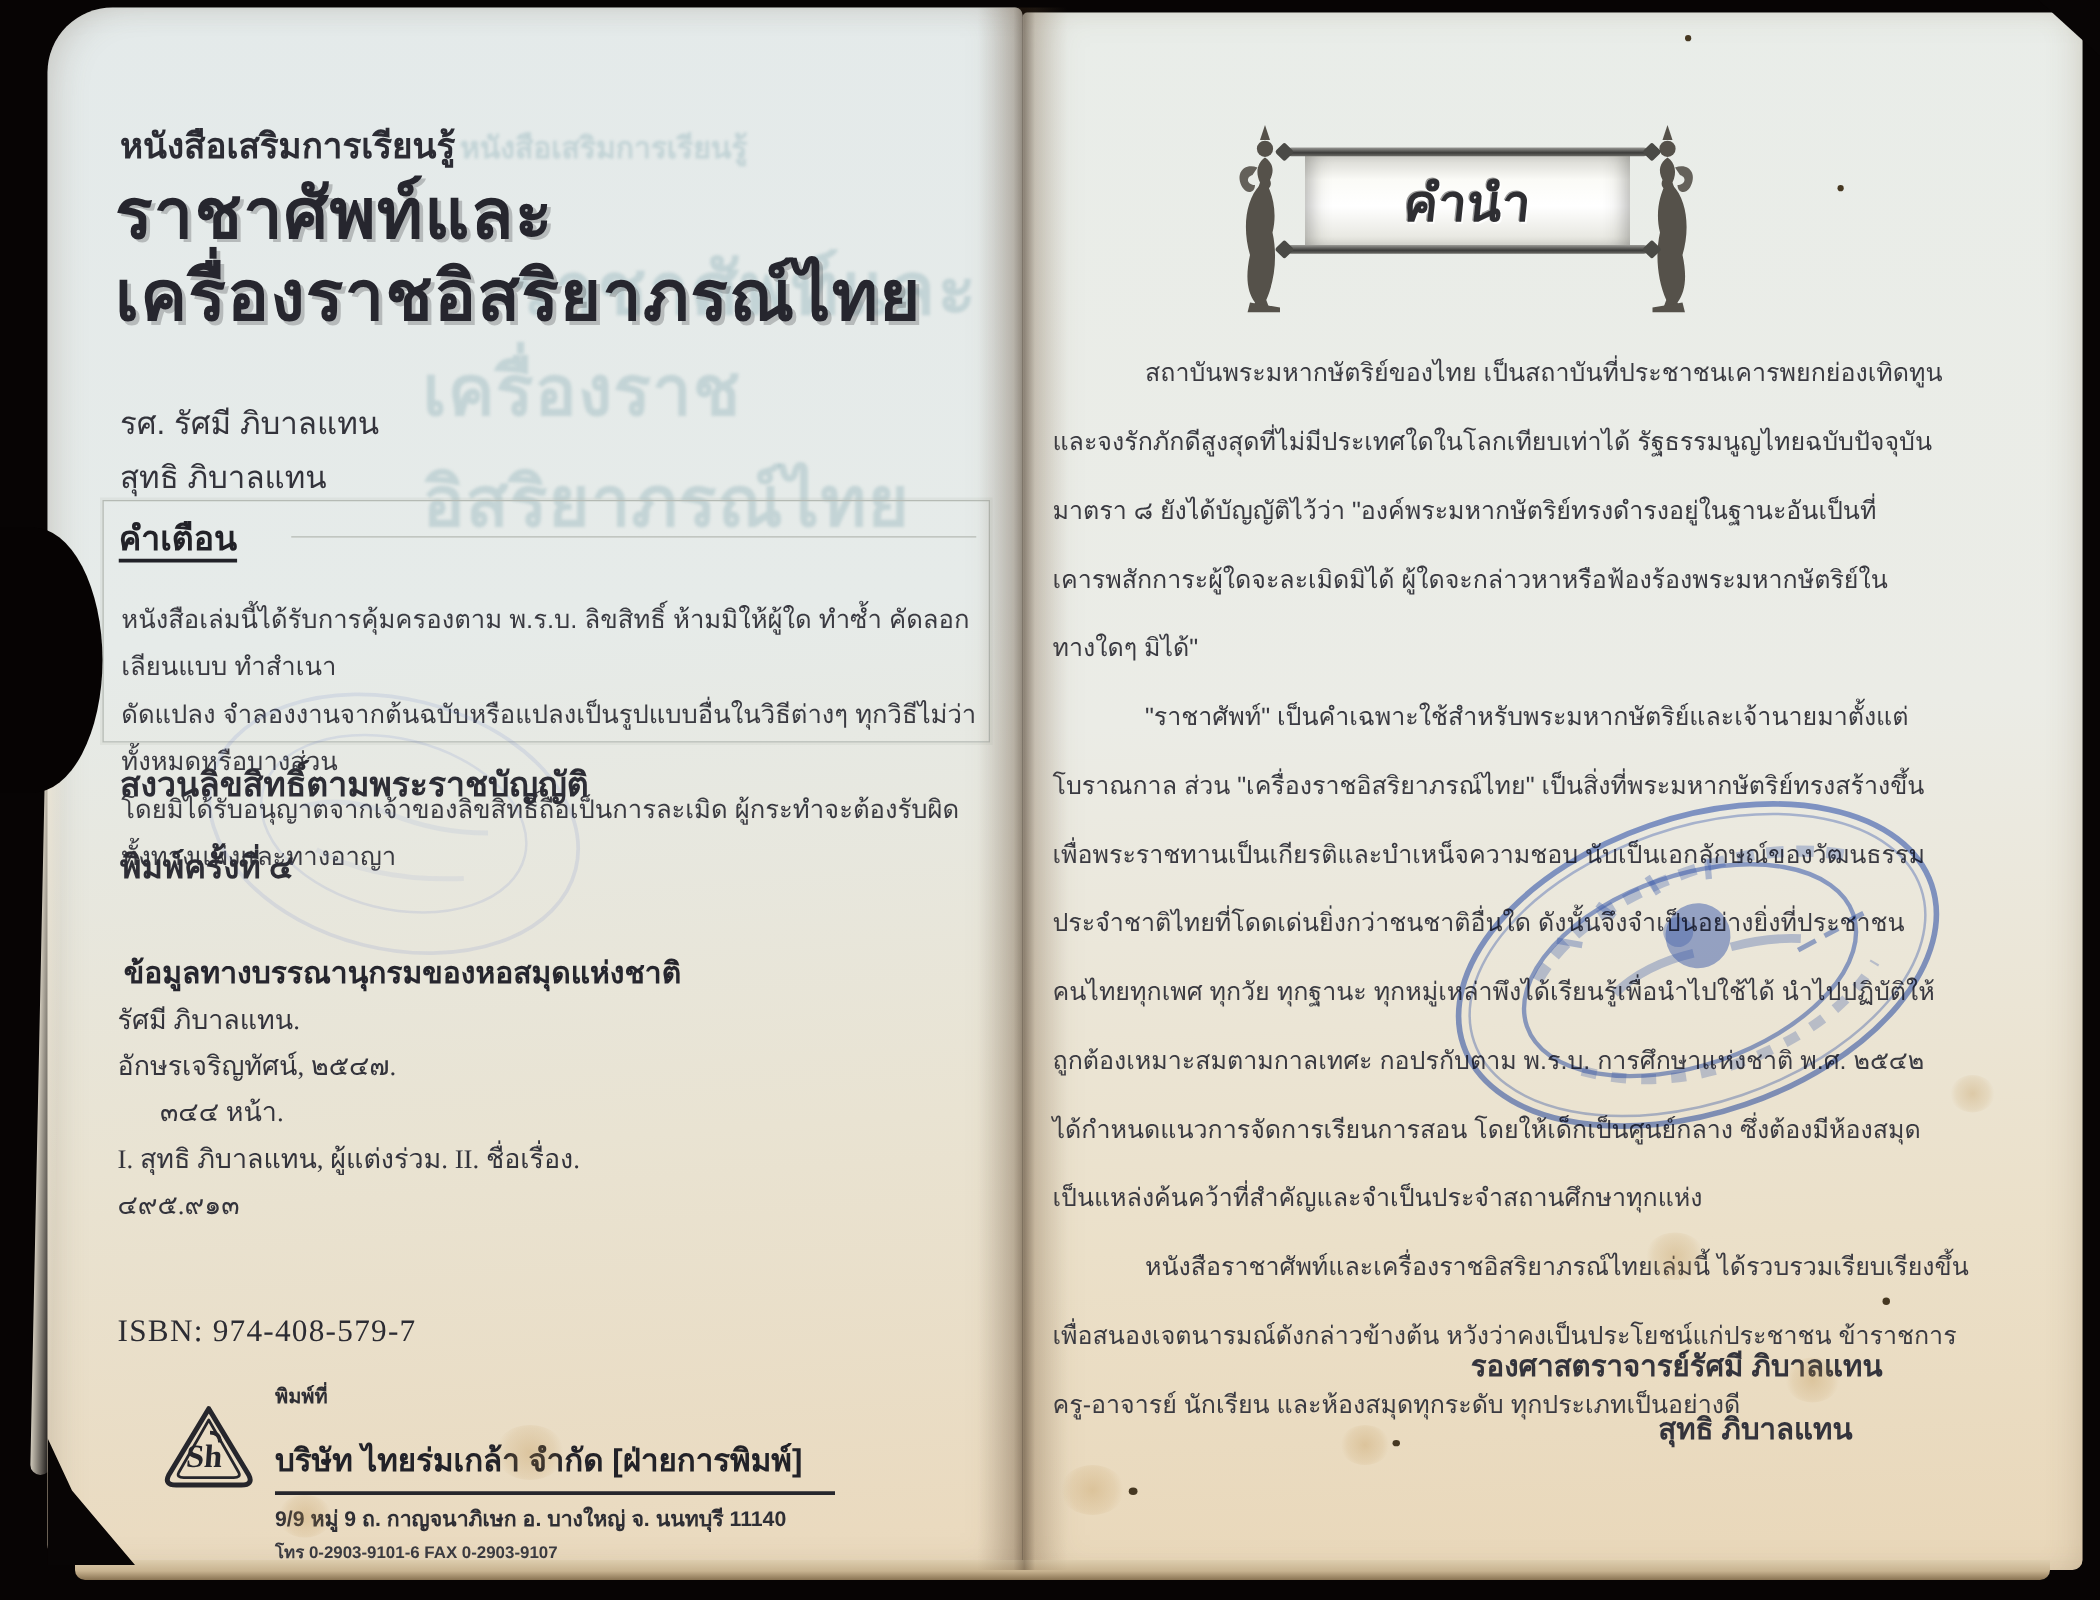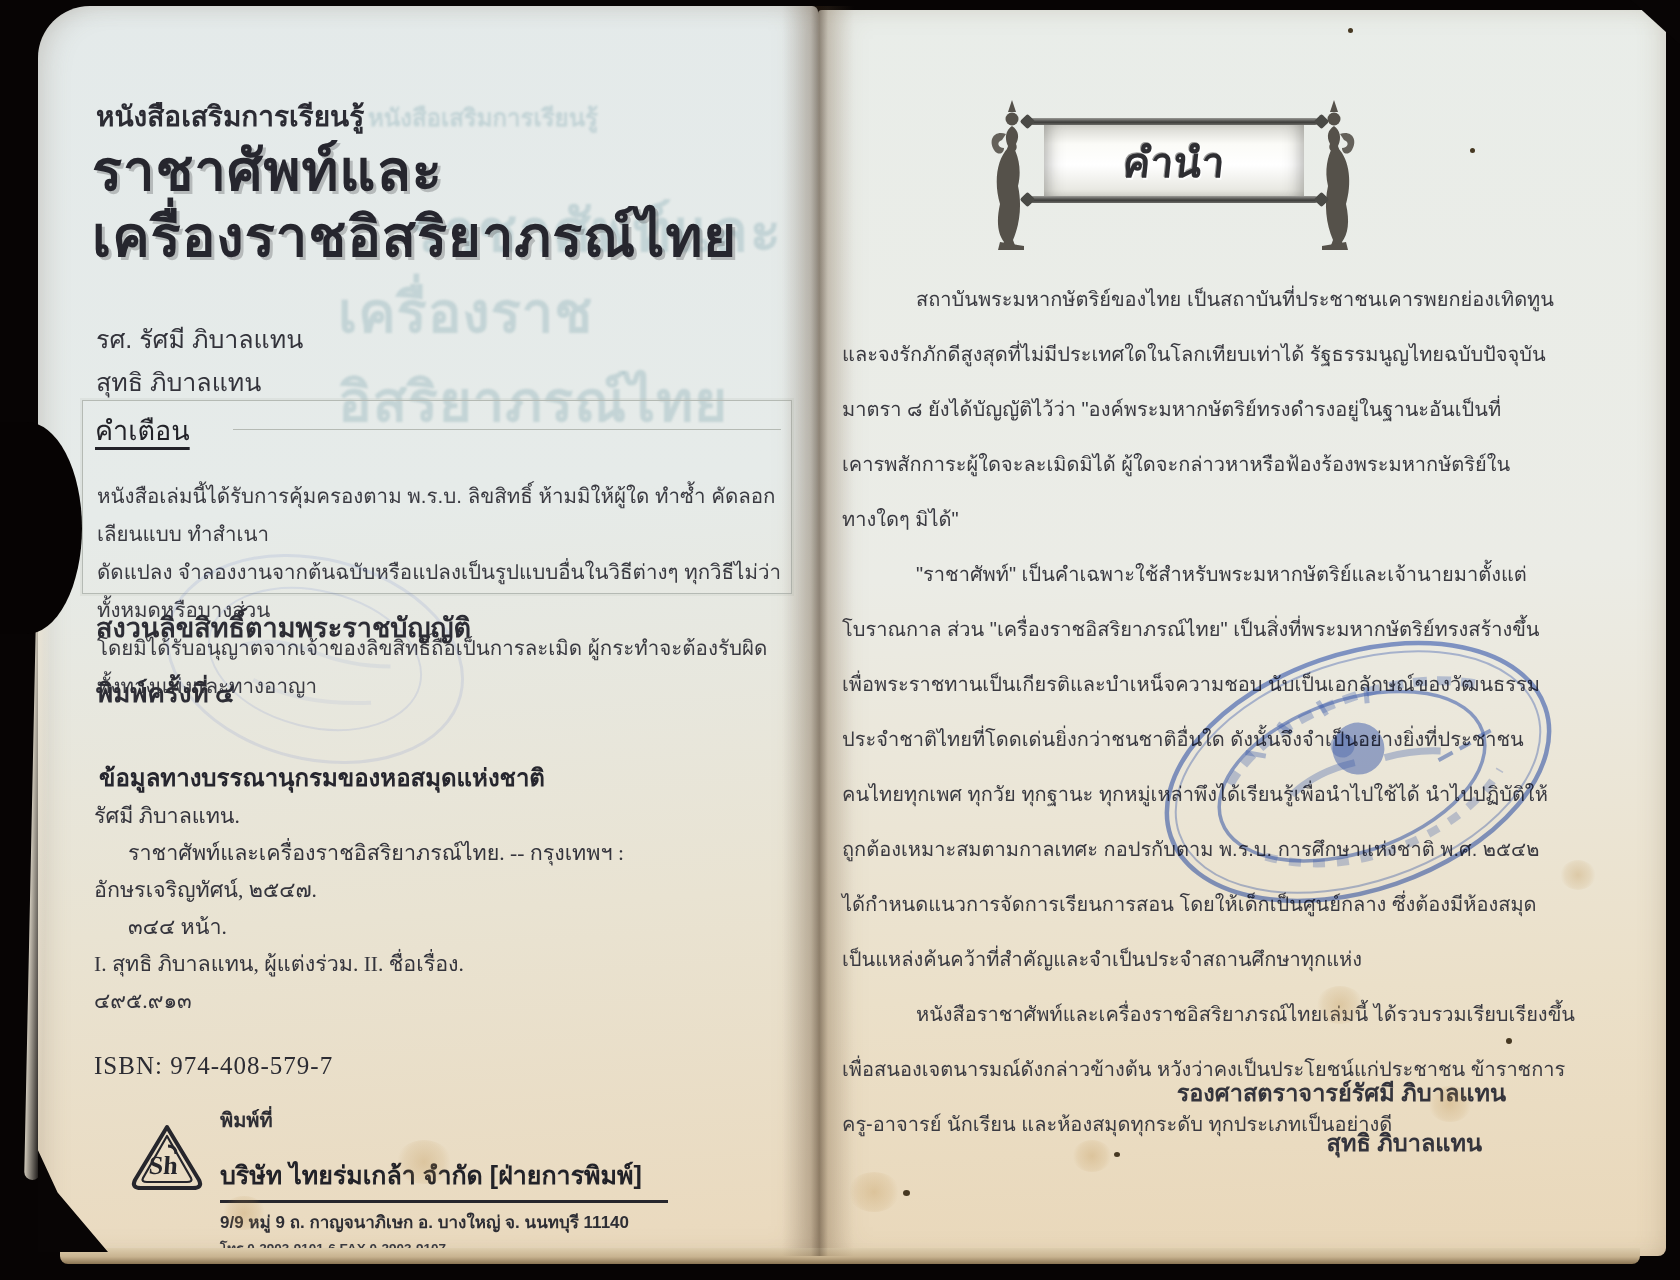--- a/index.html
+++ b/index.html
@@ -52,35 +52,35 @@
   
   .series-label{position:absolute;left:58px;top:88px;font-size:28px;font-weight:700;color:#2c2c34;}
   .book-title{position:absolute;left:54px;top:132px;color:#26262e;font-weight:800;letter-spacing:1px;
     text-shadow:3px 3px 0 rgba(60,60,65,.28);line-height:66px;font-size:56px;}
   .authors{position:absolute;left:58px;top:312px;font-size:25px;color:#33333b;line-height:43px;}
   .warning-box{
     position:absolute;left:44px;top:394px;width:708px;height:192px;
     border:1px solid #b5bab4;box-shadow:0 0 0 2px rgba(181,186,180,.18);
   }
   .warning-head{
-    position:absolute;left:12px;top:8px;font-size:27px;font-weight:400;color:#222228;
+    position:absolute;left:12px;top:8px;font-size:27px;font-weight:700;color:#222228;
     text-decoration:underline;text-underline-offset:7px;text-decoration-thickness:2.5px;
   }
   .warning-head-line{position:absolute;left:150px;top:28px;width:548px;height:1px;background:#b5bab4;}
   .warning-lines{position:absolute;left:14px;top:76px;width:684px;font-size:20.5px;line-height:38px;color:#3a3a41;}
   .copyright-line{position:absolute;left:58px;top:600px;font-size:27px;font-weight:700;color:#2d2d35;font-family:"Liberation Serif","DejaVu Serif",serif;}
   .printing-line{position:absolute;left:58px;top:666px;font-size:26px;font-weight:700;color:#2d2d35;font-family:"Liberation Serif","DejaVu Serif",serif;}
   .catalog-head{position:absolute;left:61px;top:752px;font-size:24px;font-weight:800;color:#26262e;}
   .catalog-lines{position:absolute;left:56px;top:792px;width:600px;font-size:21.5px;line-height:37px;color:#34343c;font-family:"Liberation Serif","DejaVu Serif",serif;}
   .catalog-lines .ind{padding-left:34px;}
   .isbn-line{position:absolute;left:56px;top:1046px;font-size:25px;letter-spacing:1px;color:#2c2c33;font-family:"Liberation Serif","DejaVu Serif",serif;}
   .publisher{position:absolute;left:90px;top:1098px;width:560px;}
   .pub-logo{position:absolute;left:0px;top:18px;}
   .pub-text{margin-left:92px;}
-  .pub-printedat{font-size:20px;color:#2e2e34;font-weight:700;margin-bottom:19px;}
+  .pub-printedat{font-size:16px;color:#2e2e34;font-weight:700;margin-bottom:19px;}
   .pub-company{display:inline-block;font-size:25px;font-weight:800;color:#222228;border-bottom:3px solid #26262c;padding:0 26px 5px 0;}
   .pub-address{font-size:17px;color:#2e2e34;margin-top:5px;font-weight:600;}
   .pub-phone{font-size:13.5px;color:#3a3a40;margin-top:2px;font-weight:600;}
   
   .ghost{position:absolute;color:rgba(125,165,175,.32);font-weight:800;filter:blur(1.2px);pointer-events:none;}
   .ghost-sm{left:330px;top:92px;font-size:24px;}
   .ghost-b1{left:372px;top:178px;font-size:58px;letter-spacing:2px;}
   .ghost-b2{left:300px;top:262px;font-size:56px;letter-spacing:1px;}
   .faint-stamp{position:absolute;left:112px;top:528px;opacity:.75;pointer-events:none;}
   
@@ -152,21 +152,20 @@
       <path d="M110 160 q50 14 120 -6" stroke-width="4" stroke="rgba(105,125,200,.12)"></path>
     </g>
   </svg>
 
   <div class="copyright-line">สงวนลิขสิทธิ์ตามพระราชบัญญัติ</div>
   <div class="printing-line">พิมพ์ครั้งที่ ๔</div>
 
   <div class="catalog-head">ข้อมูลทางบรรณานุกรมของหอสมุดแห่งชาติ</div>
   <div class="catalog-lines">
     <div>รัศมี  ภิบาลแทน.</div>
-    <div class="ind">ราชาศัพท์และเครื่องราชอิสริยาภรณ์ไทย. -- กรุงเทพฯ :</div>
     <div>อักษรเจริญทัศน์, ๒๕๔๗.</div>
     <div class="ind">๓๔๔ หน้า.</div>
     <div>I. สุทธิ ภิบาลแทน, ผู้แต่งร่วม.  II. ชื่อเรื่อง.</div>
     <div>๔๙๕.๙๑๓</div>
   </div>
 
   <div class="isbn-line">ISBN: 974-408-579-7</div>
 
   <div class="publisher">
     <svg class="pub-logo" width="78" height="72" viewBox="0 0 78 72">

